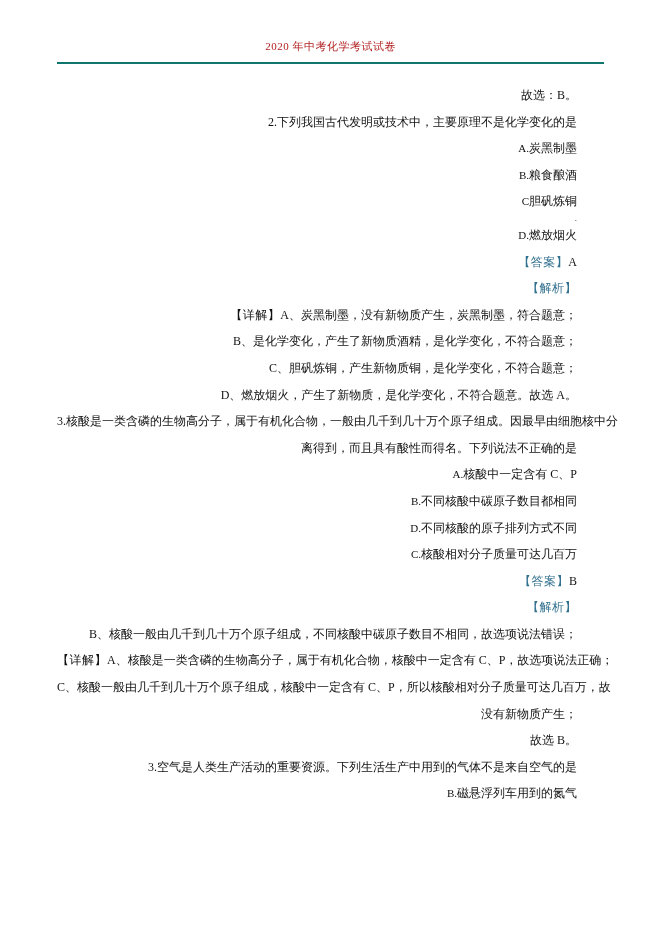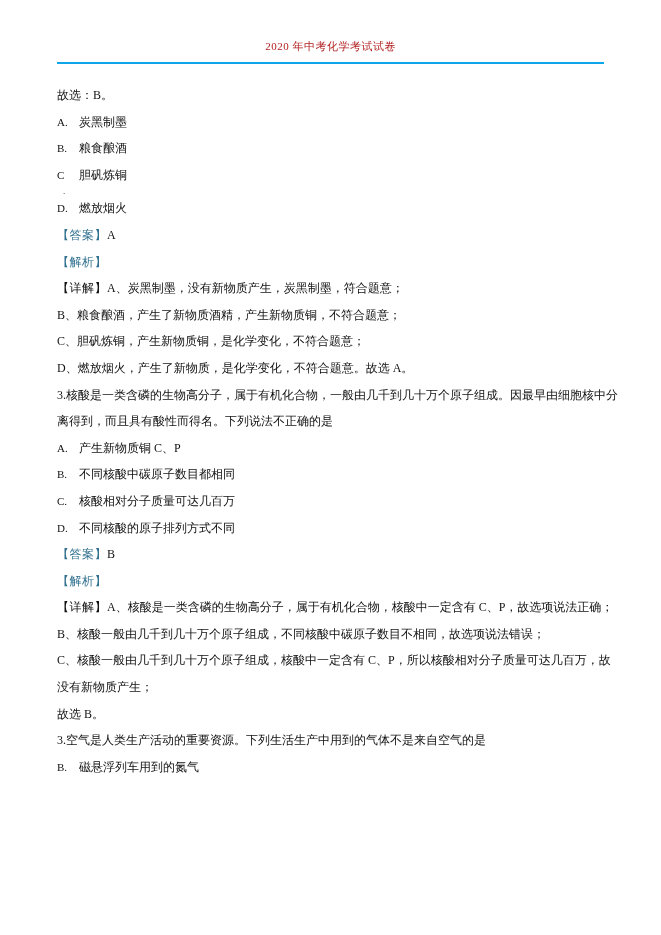--- a/index.html
+++ b/index.html
@@ -12,32 +12,33 @@
   body{
     width:661px;height:935px;
     background:#ffffff;
     font-family:"Liberation Serif","DejaVu Serif",serif;
     color:var(--body-ink);
     overflow:hidden;
   }
   .header{
     margin:0 57px;
     padding-top:39px;
-    border-bottom:2px solid #0ea5e9;
+    border-bottom:2px solid #0f766e;
     text-align:center;
   }
   .header-title{
     font-size:11px;
     line-height:15px;
     padding-bottom:8px;
     color:var(--title-red);
     letter-spacing:0.5px;
   }
   .content{
-    padding:18px 56px 0 57px;
+    padding:18px 84px 0 57px;
+    text-align:right;
   }
   .line{
     font-size:12px;
     line-height:26.6px;
     height:26.6px;
     white-space:pre;
     overflow:visible;
   }
   .line.dropped{
     height:7px;
@@ -61,48 +62,49 @@
 <body>
 
 <div class="header">
   <div class="header-title">2020 年中考化学考试试卷</div>
 </div>
 
 <div class="content">
 
   <div class="line"><span>故选：B。</span></div>
 
+  <div class="line"><span>2.下列我国古代发明或技术中，主要原理不是化学变化的是</span></div>
 
   <div class="line"><span class="opt-letter">A.</span><span>炭黑制墨</span></div>
   <div class="line"><span class="opt-letter">B.</span><span>粮食酿酒</span></div>
   <div class="line"><span class="opt-letter">C</span><span>胆矾炼铜</span></div>
   <div class="line dropped"><span>.</span></div>
   <div class="line"><span class="opt-letter">D.</span><span>燃放烟火</span></div>
 
   <div class="line"><span class="tag teal">【答案】</span><span>A</span></div>
   <div class="line"><span class="tag teal">【解析】</span><span></span></div>
 
   <div class="line"><span class="tag">【详解】</span><span>A、炭黑制墨，没有新物质产生，炭黑制墨，符合题意；</span></div>
-  <div class="line"><span>B、粮食酿酒，产生了新物质酒精，产生新物质铜，不符合题意；</span></div>
+  <div class="line"><span>B、是化学变化，产生了新物质酒精，是化学变化，不符合题意；</span></div>
   <div class="line"><span>C、胆矾炼铜，产生新物质铜，是化学变化，不符合题意；</span></div>
   <div class="line"><span>D、燃放烟火，产生了新物质，是化学变化，不符合题意。故选 A。</span></div>
 
   <div class="line"><span>3.核酸是一类含磷的生物高分子，属于有机化合物，一般由几千到几十万个原子组成。因最早由细胞核中分</span></div>
   <div class="line"><span>离得到，而且具有酸性而得名。下列说法不正确的是</span></div>
 
-  <div class="line"><span class="opt-letter">A.</span><span>产生新物质铜 C、P</span></div>
+  <div class="line"><span class="opt-letter">A.</span><span>核酸中一定含有 C、P</span></div>
   <div class="line"><span class="opt-letter">B.</span><span>不同核酸中碳原子数目都相同</span></div>
+  <div class="line"><span class="opt-letter">D.</span><span>不同核酸的原子排列方式不同</span></div>
   <div class="line"><span class="opt-letter">C.</span><span>核酸相对分子质量可达几百万</span></div>
-  <div class="line"><span class="opt-letter">D.</span><span>不同核酸的原子排列方式不同</span></div>
 
   <div class="line"><span class="tag teal">【答案】</span><span>B</span></div>
   <div class="line"><span class="tag teal">【解析】</span><span></span></div>
 
+  <div class="line"><span>B、核酸一般由几千到几十万个原子组成，不同核酸中碳原子数目不相同，故选项说法错误；</span></div>
   <div class="line"><span class="tag">【详解】</span><span>A、核酸是一类含磷的生物高分子，属于有机化合物，核酸中一定含有 C、P，故选项说法正确；</span></div>
-  <div class="line"><span>B、核酸一般由几千到几十万个原子组成，不同核酸中碳原子数目不相同，故选项说法错误；</span></div>
   <div class="line"><span>C、核酸一般由几千到几十万个原子组成，核酸中一定含有 C、P，所以核酸相对分子质量可达几百万，故</span></div>
   <div class="line"><span>没有新物质产生；</span></div>
   <div class="line"><span>故选 B。</span></div>
 
   <div class="line"><span>3.空气是人类生产活动的重要资源。下列生活生产中用到的气体不是来自空气的是</span></div>
   <div class="line"><span class="opt-letter">B.</span><span>磁悬浮列车用到的氮气</span></div>
 
 </div>
 
 </body></html>

